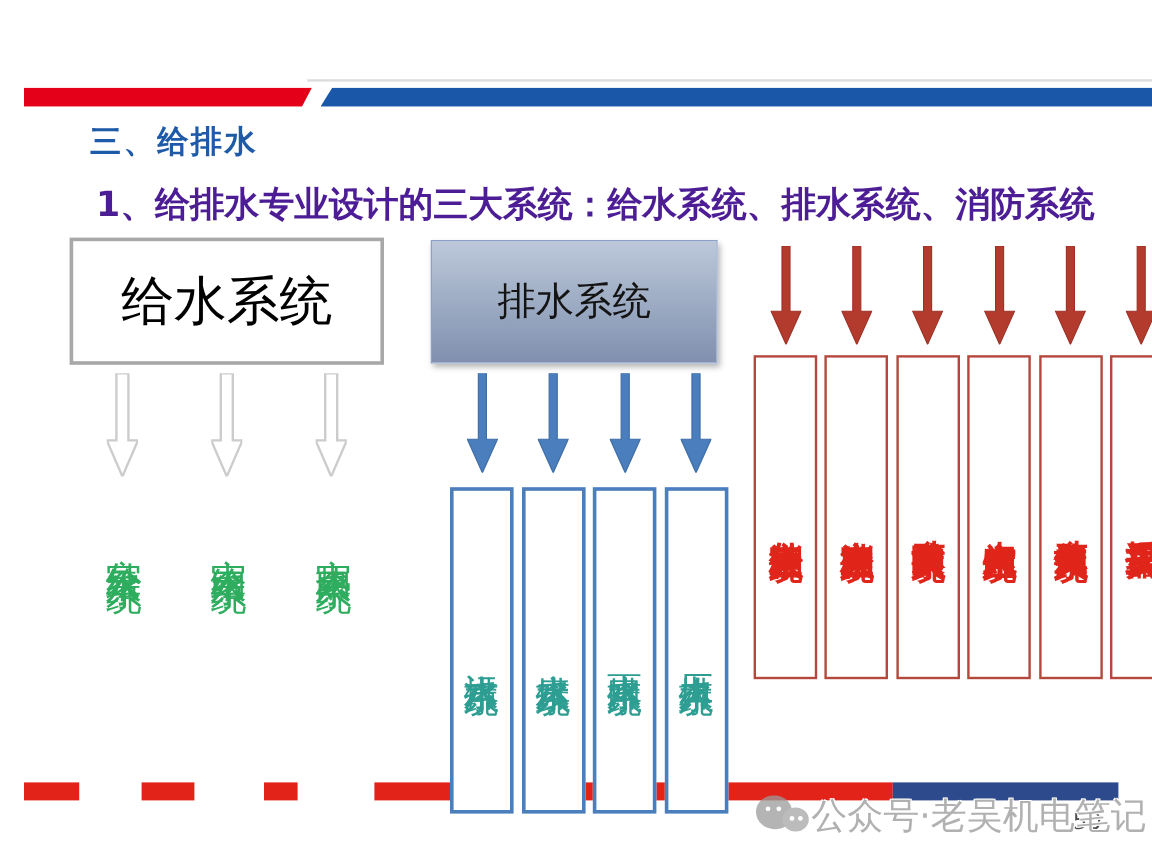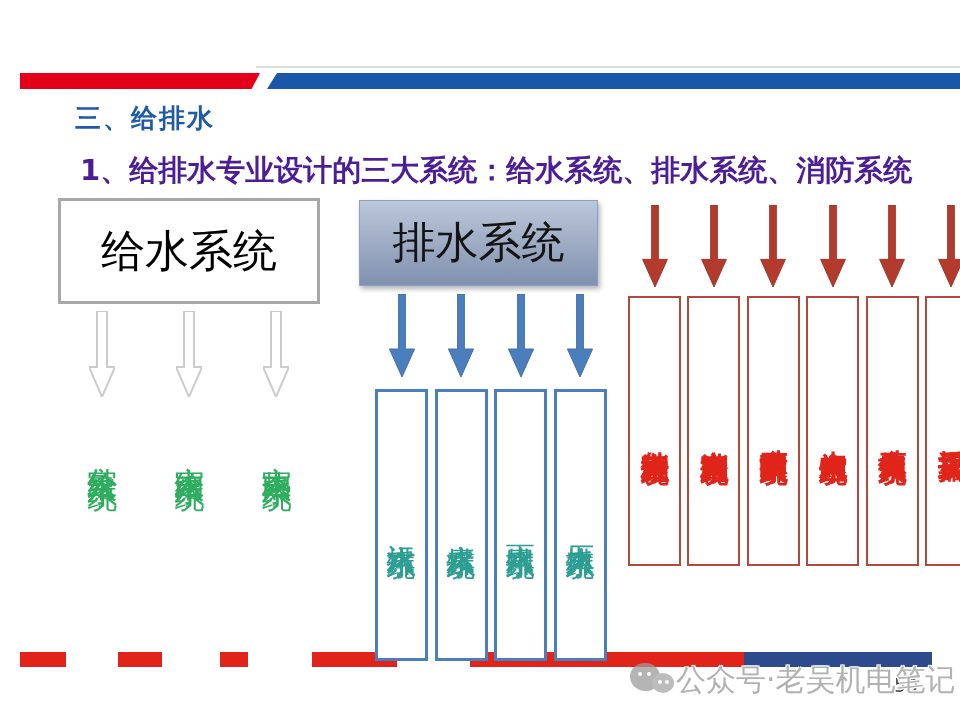--- a/index.html
+++ b/index.html
@@ -21,21 +21,21 @@
 
   
   .group{position:absolute;z-index:2;}
   .g1{left:38px;top:198px;width:262px;}
   .g2{left:339px;top:200px;width:248px;}
   .g3{left:608px;top:198px;width:350px;}
 
   .hdr{box-sizing:border-box;display:flex;align-items:center;justify-content:center;
        font-family:"DejaVu Serif",serif;white-space:nowrap;}
   .g1 .hdr{height:106px;background:#ffffff;border:3px solid #a8a8a8;font-size:44px;color:#000;text-align:center;}
-  .g2 .hdr{width:239px;height:86px;border:1px solid #8aa0c4;font-size:43px;color:#141414;
+  .g2 .hdr{width:239px;height:103px;border:1px solid #8aa0c4;font-size:32px;color:#141414;
            box-shadow:2px 3px 5px rgba(0,0,0,.30);}
   .g3 .hdr{margin-left:4px;width:331px;height:107px;border:2px solid #9c2d20;border-radius:4px;
            font-size:43px;color:#1c1414;box-shadow:2px 3px 5px rgba(0,0,0,.35);}
 
   .arrows{display:flex;}
   .g1 .arrows{margin-top:7px;height:86px;}
   .g2 .arrows{margin-top:8px;height:83px;margin-left:16px;width:232px;justify-content:space-between;}
   .g3 .arrows{margin-top:7px;height:82px;justify-content:space-between;}
   .g1 .arrow-cell{flex:1;display:flex;justify-content:center;}
   .g2 .arrow-cell,.g3 .arrow-cell{width:53px;display:flex;justify-content:center;}

